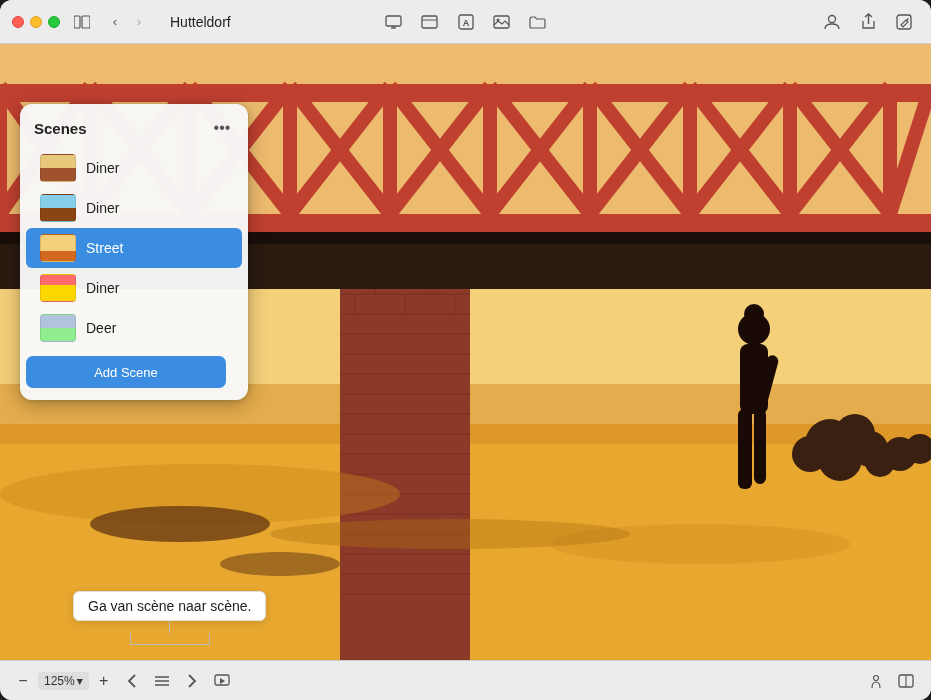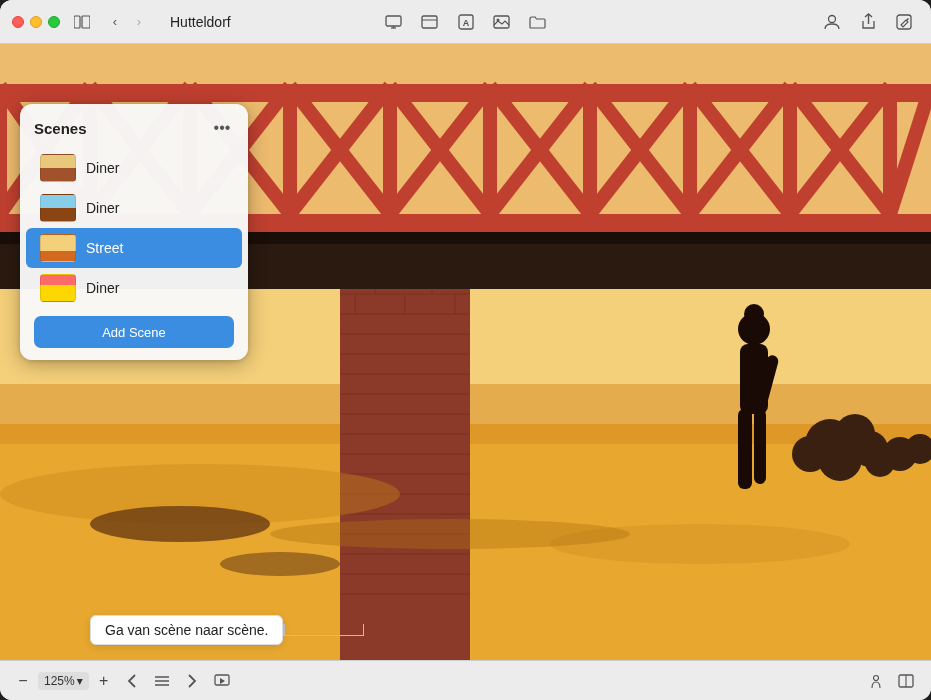--- a/index.html
+++ b/index.html
@@ -254,41 +254,41 @@
     }
 
     .scene-label {
       font-size: 14px;
       color: #222;
       font-weight: 400;
     }
 
     .add-scene-btn {
       width: calc(100% - 28px);
-      margin: 8px 14px 0;
+      margin: 8px 6px 0;
       height: 32px;
       background: #3a8de0;
       border: none;
       border-radius: 7px;
       color: white;
       font-size: 13px;
       font-weight: 500;
       cursor: pointer;
       display: flex;
       align-items: center;
       justify-content: center;
     }
 
     
     .tooltip-area {
       position: absolute;
       bottom: 55px;
-      left: 90px;
-      display: flex;
-      flex-direction: row;
+      left: 73px;
+      display: flex;
+      flex-direction: column;
       align-items: center;
       z-index: 15;
       justify-content: space-between;
     }
     .tooltip-box {
       background: white;
       border: 1px solid #ddd;
       border-radius: 6px;
       padding: 6px 14px;
       font-size: 14px;
@@ -548,20 +548,24 @@
       <div class="scene-item active">
         <div class="scene-thumb thumb-bridge"></div>
         <span class="scene-label">Street</span>
       </div>
 
       <div class="scene-item">
         <div class="scene-thumb thumb-diner"></div>
         <span class="scene-label">Diner</span>
       </div>
 
+      <div class="scene-item">
+        <div class="scene-thumb thumb-deer"></div>
+        <span class="scene-label">Deer</span>
+      </div>
 
       <button class="add-scene-btn">Add Scene</button>
     </div>
   </div>
 
   <div class="bottom-bar">
     <div class="zoom-minus">−</div>
     <div class="zoom-dropdown">
       <span>125%</span>
       <span>▾</span>

